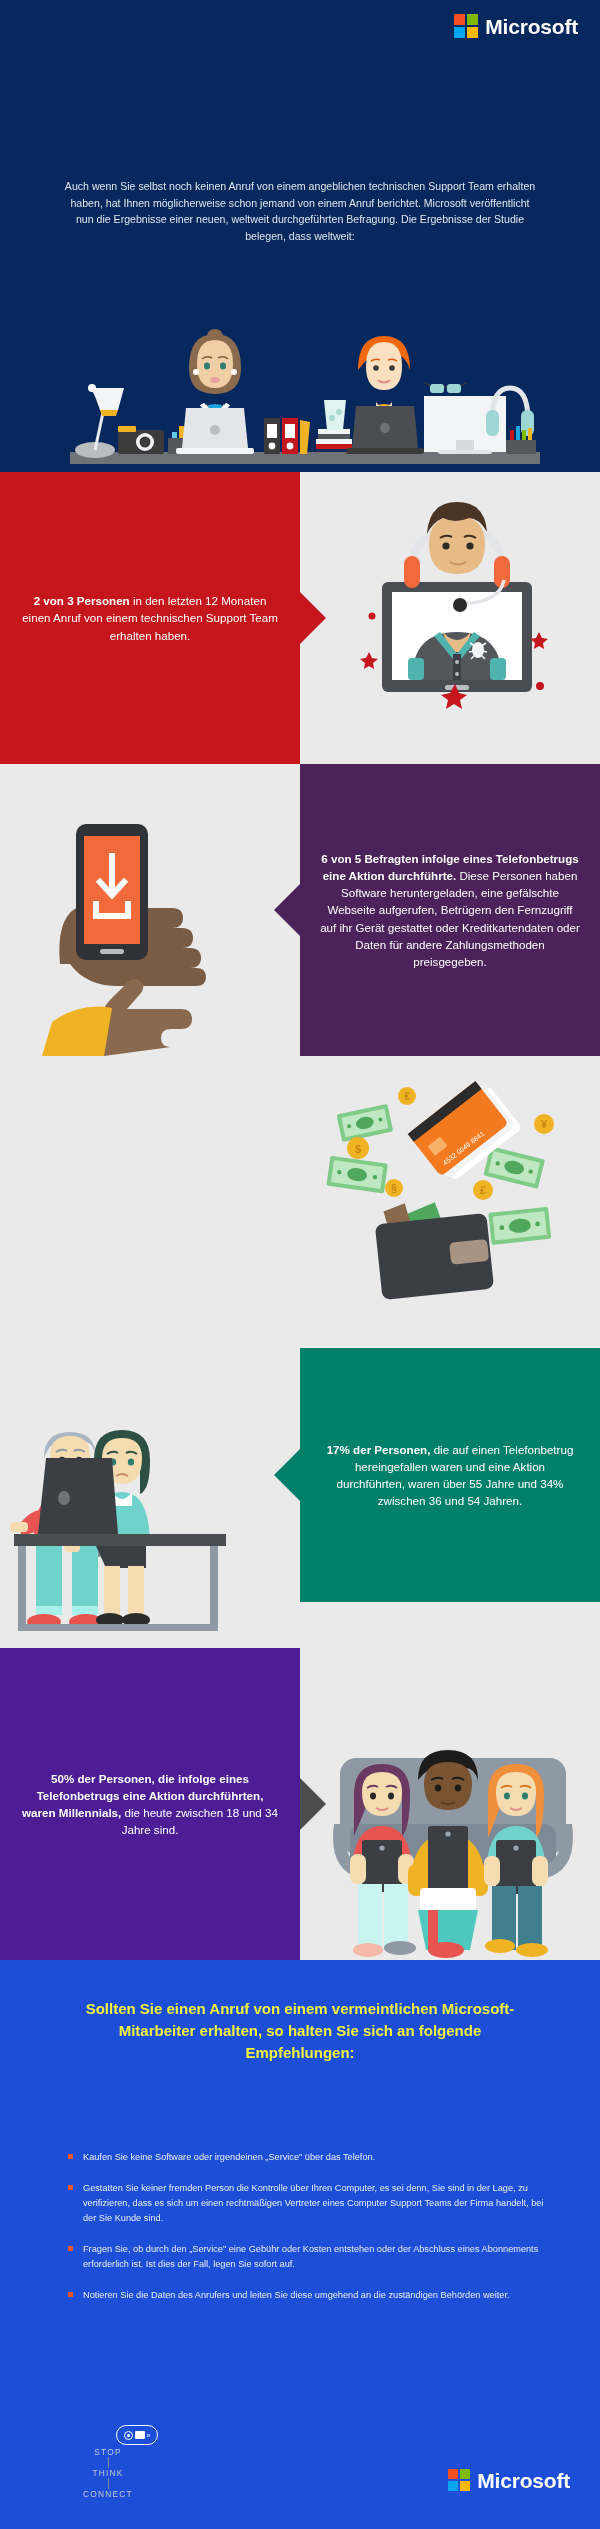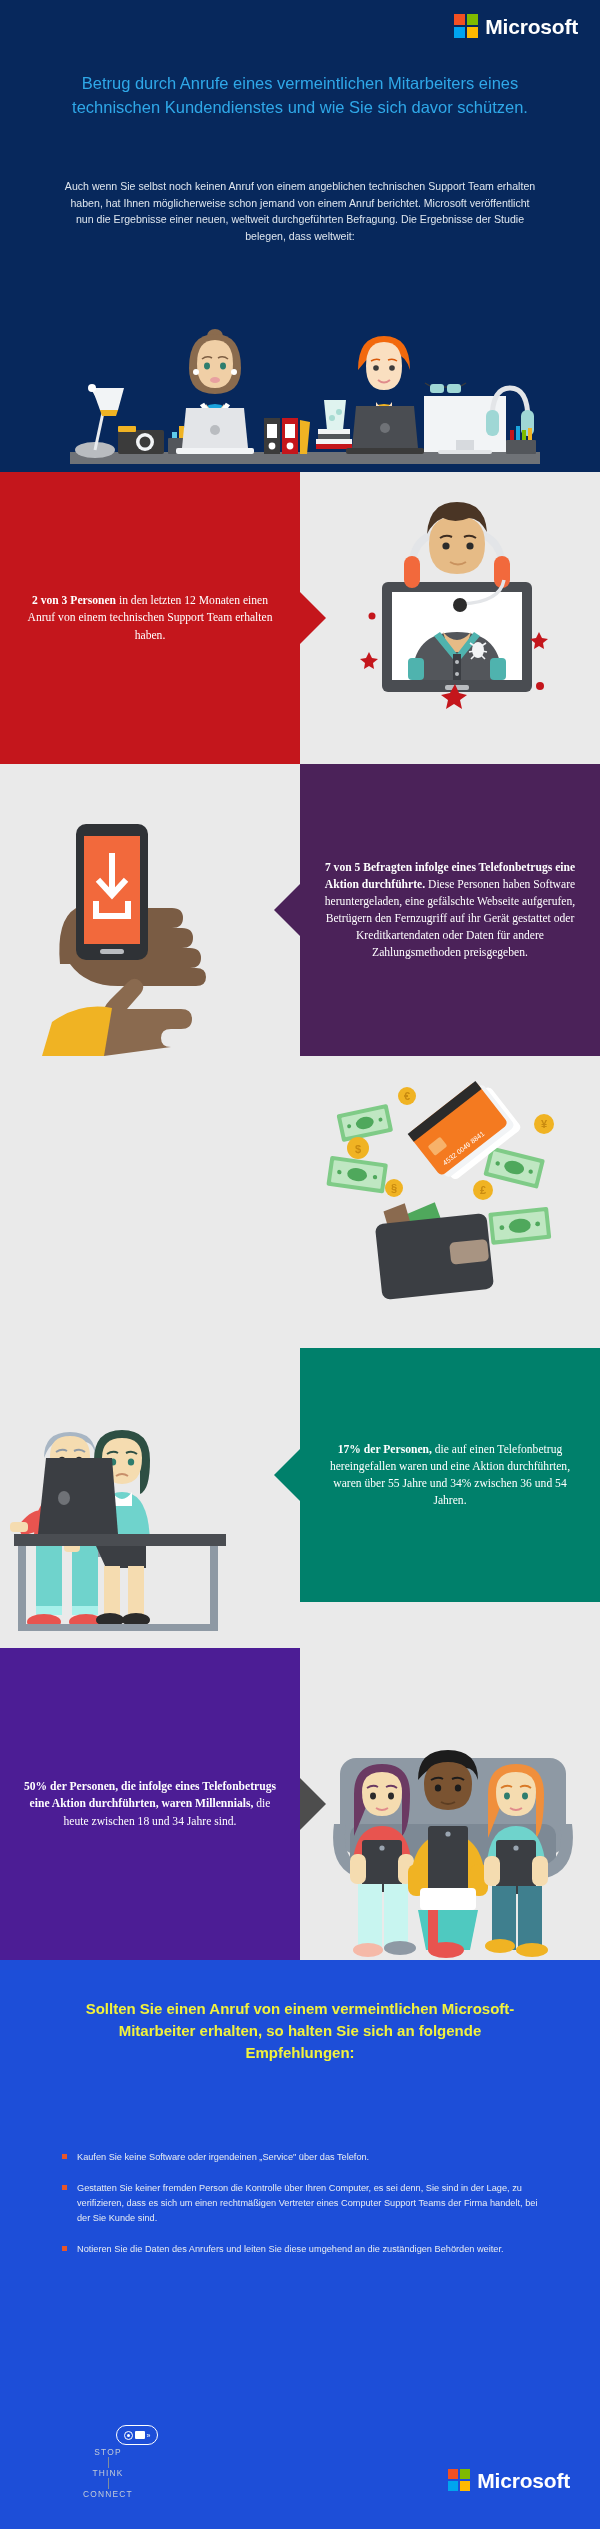--- a/index.html
+++ b/index.html
@@ -67,21 +67,21 @@
     line-height: 1.58;
   }
 
   
   .desk-scene { position: absolute; bottom: 0; left: 0; width: 600px; height: 180px; }
 
   
   .row { position: absolute; left: 0; width: 600px; }
   .panel {
     position: absolute; top: 0; height: 100%;
-    display: flex; align-items: center; justify-content: center; font-family: Liberation Serif, serif;
+    display: flex; align-items: center; justify-content: center;
   }
   .panel-text {
     padding: 0 20px;
     text-align: center;
     color: #ffffff;
     font-size: 11.6px;
     line-height: 1.47;
   }
   .panel-text .lead { font-weight: bold; }
   .img-panel { position: absolute; top: 0; height: 100%; background: #eaeaea; }
@@ -106,21 +106,21 @@
   .recs-title {
     position: absolute;
     top: 38px; left: 70px; width: 460px;
     text-align: center;
     color: #f2f23c;
     font-size: 15px;
     line-height: 1.48;
   }
   .rec-list {
     position: absolute;
-    top: 190px; left: 62px; width: 480px;
+    top: 190px; left: 68px; width: 480px;
     list-style: none;
   }
   .rec-item {
     position: relative;
     padding-left: 15px;
     margin-bottom: 16px;
     color: #e8edf3;
     font-size: 9.2px;
     line-height: 1.63;
   }
@@ -179,21 +179,20 @@
     <div class="ms-logo hero-logo">
       <span class="squares">
         <i style="background:#f25022"></i>
           <i style="background:#7fba00"></i>
         <i style="background:#00a4ef"></i>
           <i style="background:#ffb900"></i>
       </span>
       <span class="wordmark">Microsoft</span>
     </div>
 
-    <h1 class="hero-title">Betrug durch Anrufe eines vermeintlichen Mitarbeiters eines technischen Kundendienstes und wie Sie sich davor schützen.</h1>
     <p class="hero-sub">Auch wenn Sie selbst noch keinen Anruf von einem angeblichen technischen Support Team erhalten haben, hat Ihnen möglicherweise schon jemand von einem Anruf berichtet. Microsoft veröffentlicht nun die Ergebnisse einer neuen, weltweit durchgeführten Befragung. Die Ergebnisse der Studie belegen, dass weltweit:</p>
 
     <svg class="desk-scene" viewBox="0 0 600 180">
 
       <rect x="70" y="160" width="470" height="12" fill="#6f7277"></rect>
       <rect x="70" y="172" width="470" height="8" fill="#07285c"></rect>
 
       <g>
         <ellipse cx="95" cy="158" rx="20" ry="8" fill="#b9bcc0"></ellipse>
         <path d="M95 158 L104 116" stroke="#e9ecef" stroke-width="3" fill="none"></path>
@@ -378,21 +377,21 @@
           <path d="M96 140 L96 152 L128 152 L128 140"></path>
         </g>
 
         <path d="M104 292 q-10 -40 6 -56 q8 -8 18 -18 q6 -6 12 -1 q6 5 1 12 l-14 16 l54 0 q11 0 11 10 q0 10-11 10 l-10 0 q-10 0-10 9 q0 9 10 9 l-67 9Z" fill="#8a6a4f"></path>
 
         <path d="M52 258 q28 -20 60 -14 l-8 48 l-62 0Z" fill="#f0b323"></path>
       </svg>
     </div>
     <div class="panel" style="left:300px; width:300px; background:#4b2259;">
       <div class="panel-text">
-        <span class="lead">7 von 5 Befragten infolge eines Telefonbetrugs eine Aktion durchführte.</span>
+        <span class="lead">6 von 5 Befragten infolge eines Telefonbetrugs eine Aktion durchführte.</span>
         <span>Diese Personen haben Software heruntergeladen, eine gefälschte Webseite aufgerufen, Betrügern den Fernzugriff auf ihr Gerät gestattet oder Kreditkartendaten oder Daten für andere Zahlungsmethoden preisgegeben.</span>
       </div>
       <span class="notch left" style="left:-26px; border-right-color:#4b2259;"></span>
     </div>
   </section>
 
   <section class="row" style="top:1056px; height:292px;">
     <div class="img-panel" style="left:300px; width:300px;">
       <svg viewBox="0 0 300 292" width="300" height="292">
         <g>
@@ -610,20 +609,24 @@
       <li class="rec-item">
         <span class="rec-bullet"></span>
         <span>Kaufen Sie keine Software oder irgendeinen „Service" über das Telefon.</span>
       </li>
       <li class="rec-item">
         <span class="rec-bullet"></span>
         <span>Gestatten Sie keiner fremden Person die Kontrolle über Ihren Computer, es sei denn, Sie sind in der Lage, zu verifizieren, dass es sich um einen rechtmäßigen Vertreter eines Computer Support Teams der Firma handelt, bei der Sie Kunde sind.</span>
       </li>
       <li class="rec-item">
         <span class="rec-bullet"></span>
+        <span>Fragen Sie, ob durch den „Service" eine Gebühr oder Kosten entstehen oder der Abschluss eines Abonnements erforderlich ist. Ist dies der Fall, legen Sie sofort auf.</span>
+      </li>
+      <li class="rec-item">
+        <span class="rec-bullet"></span>
         <span>Notieren Sie die Daten des Anrufers und leiten Sie diese umgehend an die zuständigen Behörden weiter.</span>
       </li>
     </ul>
 
     <div class="stc">
       <div class="stc-badge">
         <span class="ring"></span>
         <span class="mon"></span>
         <span class="arr">»</span>
       </div>

